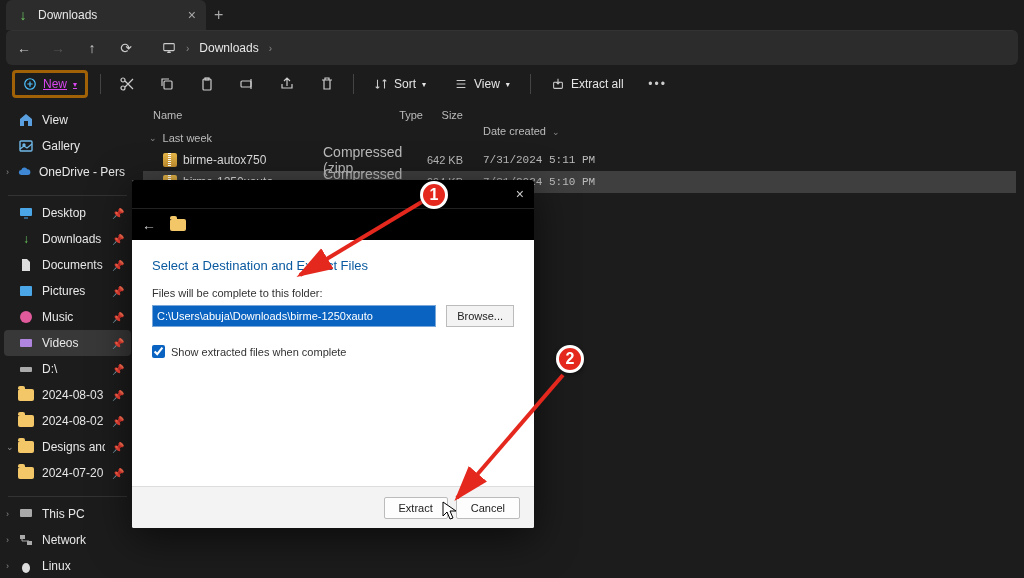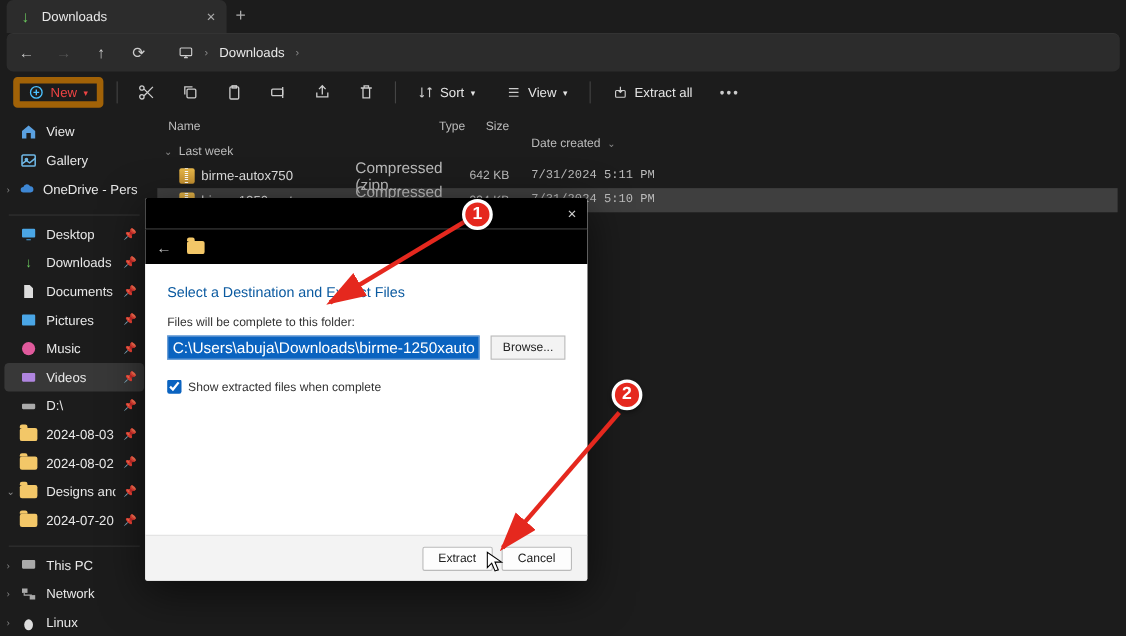--- a/index.html
+++ b/index.html
@@ -16,21 +16,21 @@
 
 .navbar { height: 35px; background: #2c2c2c; display: flex; align-items: center; padding: 0 10px; gap: 18px; border-top: 1px solid #333; margin: 0 6px; border-radius: 6px; }
 .nav-btn { width: 16px; height: 16px; display: flex; align-items: center; justify-content: center; color: #ccc; cursor: pointer; font-size: 14px; }
 .nav-btn.disabled { color: #555; }
 .addr { display: flex; align-items: center; gap: 10px; margin-left: 10px; }
 .addr svg { width: 14px; height: 14px; }
 
 
 .toolbar { height: 38px; display: flex; align-items: center; padding: 0 12px; gap: 12px; }
 .tb-btn { height: 28px; display: flex; align-items: center; gap: 6px; padding: 0 8px; border-radius: 4px; cursor: pointer; color: #e5e5e5; }
-.tb-btn.primary { color: #ef4444; border: 6px solid #a16207; }
+.tb-btn.primary { color: #d946ef; border: 3px solid #a16207; text-decoration: underline; }
 .tb-btn svg { width: 14px; height: 14px; }
 .tb-sep { width: 1px; height: 20px; background: #444; }
 .tb-icon { width: 28px; height: 28px; display: flex; align-items: center; justify-content: center; cursor: pointer; color: #ccc; }
 .tb-icon svg { width: 16px; height: 16px; }
 
 
 .main { display: flex; height: calc(578px - 30px - 35px - 38px); }
 .sidebar { width: 135px; padding: 4px 0; overflow: hidden; }
 .side-group { padding: 0 4px 6px 4px; margin-bottom: 2px; }
 .side-item { display: flex; align-items: center; height: 26px; gap: 8px; padding: 0 6px 0 14px; border-radius: 4px; cursor: pointer; position: relative; }
@@ -64,21 +64,21 @@
 .dlg-top { height: 28px; background: #000; display: flex; align-items: center; justify-content: flex-end; padding: 0 10px; }
 .dlg-top .close { color: #ccc; font-size: 14px; cursor: pointer; }
 .dlg-nav { height: 32px; background: #000; display: flex; align-items: center; padding: 0 10px; gap: 14px; border-top: 1px solid #222; }
 .dlg-nav .back { color: #ccc; cursor: pointer; font-size: 14px; }
 .dlg-nav .folder { width: 16px; height: 12px; background: #f3c768; border-radius: 2px; position: relative; }
 .dlg-nav .folder::before { content: ""; position: absolute; top: -3px; left: 0; width: 7px; height: 3px; background: #f3c768; border-radius: 2px 2px 0 0; }
 .dlg-body { flex: 1; padding: 18px 20px 12px 20px; background: #fff; position: relative; }
 .dlg-title { color: #0b5aa0; font-size: 13px; font-weight: 400; margin-bottom: 14px; }
 .dlg-label { font-size: 11px; color: #333; margin-bottom: 6px; }
 .dlg-path-row { display: flex; gap: 10px; align-items: center; margin-bottom: 18px; }
-.dlg-path { flex: 1; height: 22px; border: 1px solid #7aa7d9; background: #0a63c0; color: #fff; font-size: 14px; padding: 0 4px; display: flex; align-items: center; overflow: hidden; white-space: nowrap; }
+.dlg-path { flex: 1; height: 22px; border: 1px solid #7aa7d9; background: #0a63c0; color: #fff; font-size: 11px; padding: 0 4px; display: flex; align-items: center; overflow: hidden; white-space: nowrap; }
 .dlg-browse { height: 22px; padding: 0 10px; border: 1px solid #bbb; background: #f3f3f3; font-size: 11px; cursor: pointer; display: flex; align-items: center; }
 .dlg-check-row { display: flex; align-items: center; gap: 6px; font-size: 11px; color: #333; }
 .dlg-check { width: 13px; height: 13px; accent-color: #0a63c0; }
 .dlg-footer { height: 42px; border-top: 1px solid #ddd; background: #f3f3f3; display: flex; align-items: center; justify-content: flex-end; gap: 8px; padding: 0 14px; }
 .dlg-btn { height: 22px; padding: 0 14px; border: 1px solid #bbb; background: #fdfdfd; font-size: 11px; cursor: pointer; display: flex; align-items: center; border-radius: 2px; }
 
 
 .badge { position: absolute; width: 28px; height: 28px; border-radius: 50%; background: #e5281e; border: 3px solid #fff; color: #fff; font-weight: 700; font-size: 16px; display: flex; align-items: center; justify-content: center; box-shadow: 0 2px 4px rgba(0,0,0,.4); z-index: 50; }
 .arrow { position: absolute; z-index: 40; pointer-events: none; }
 

